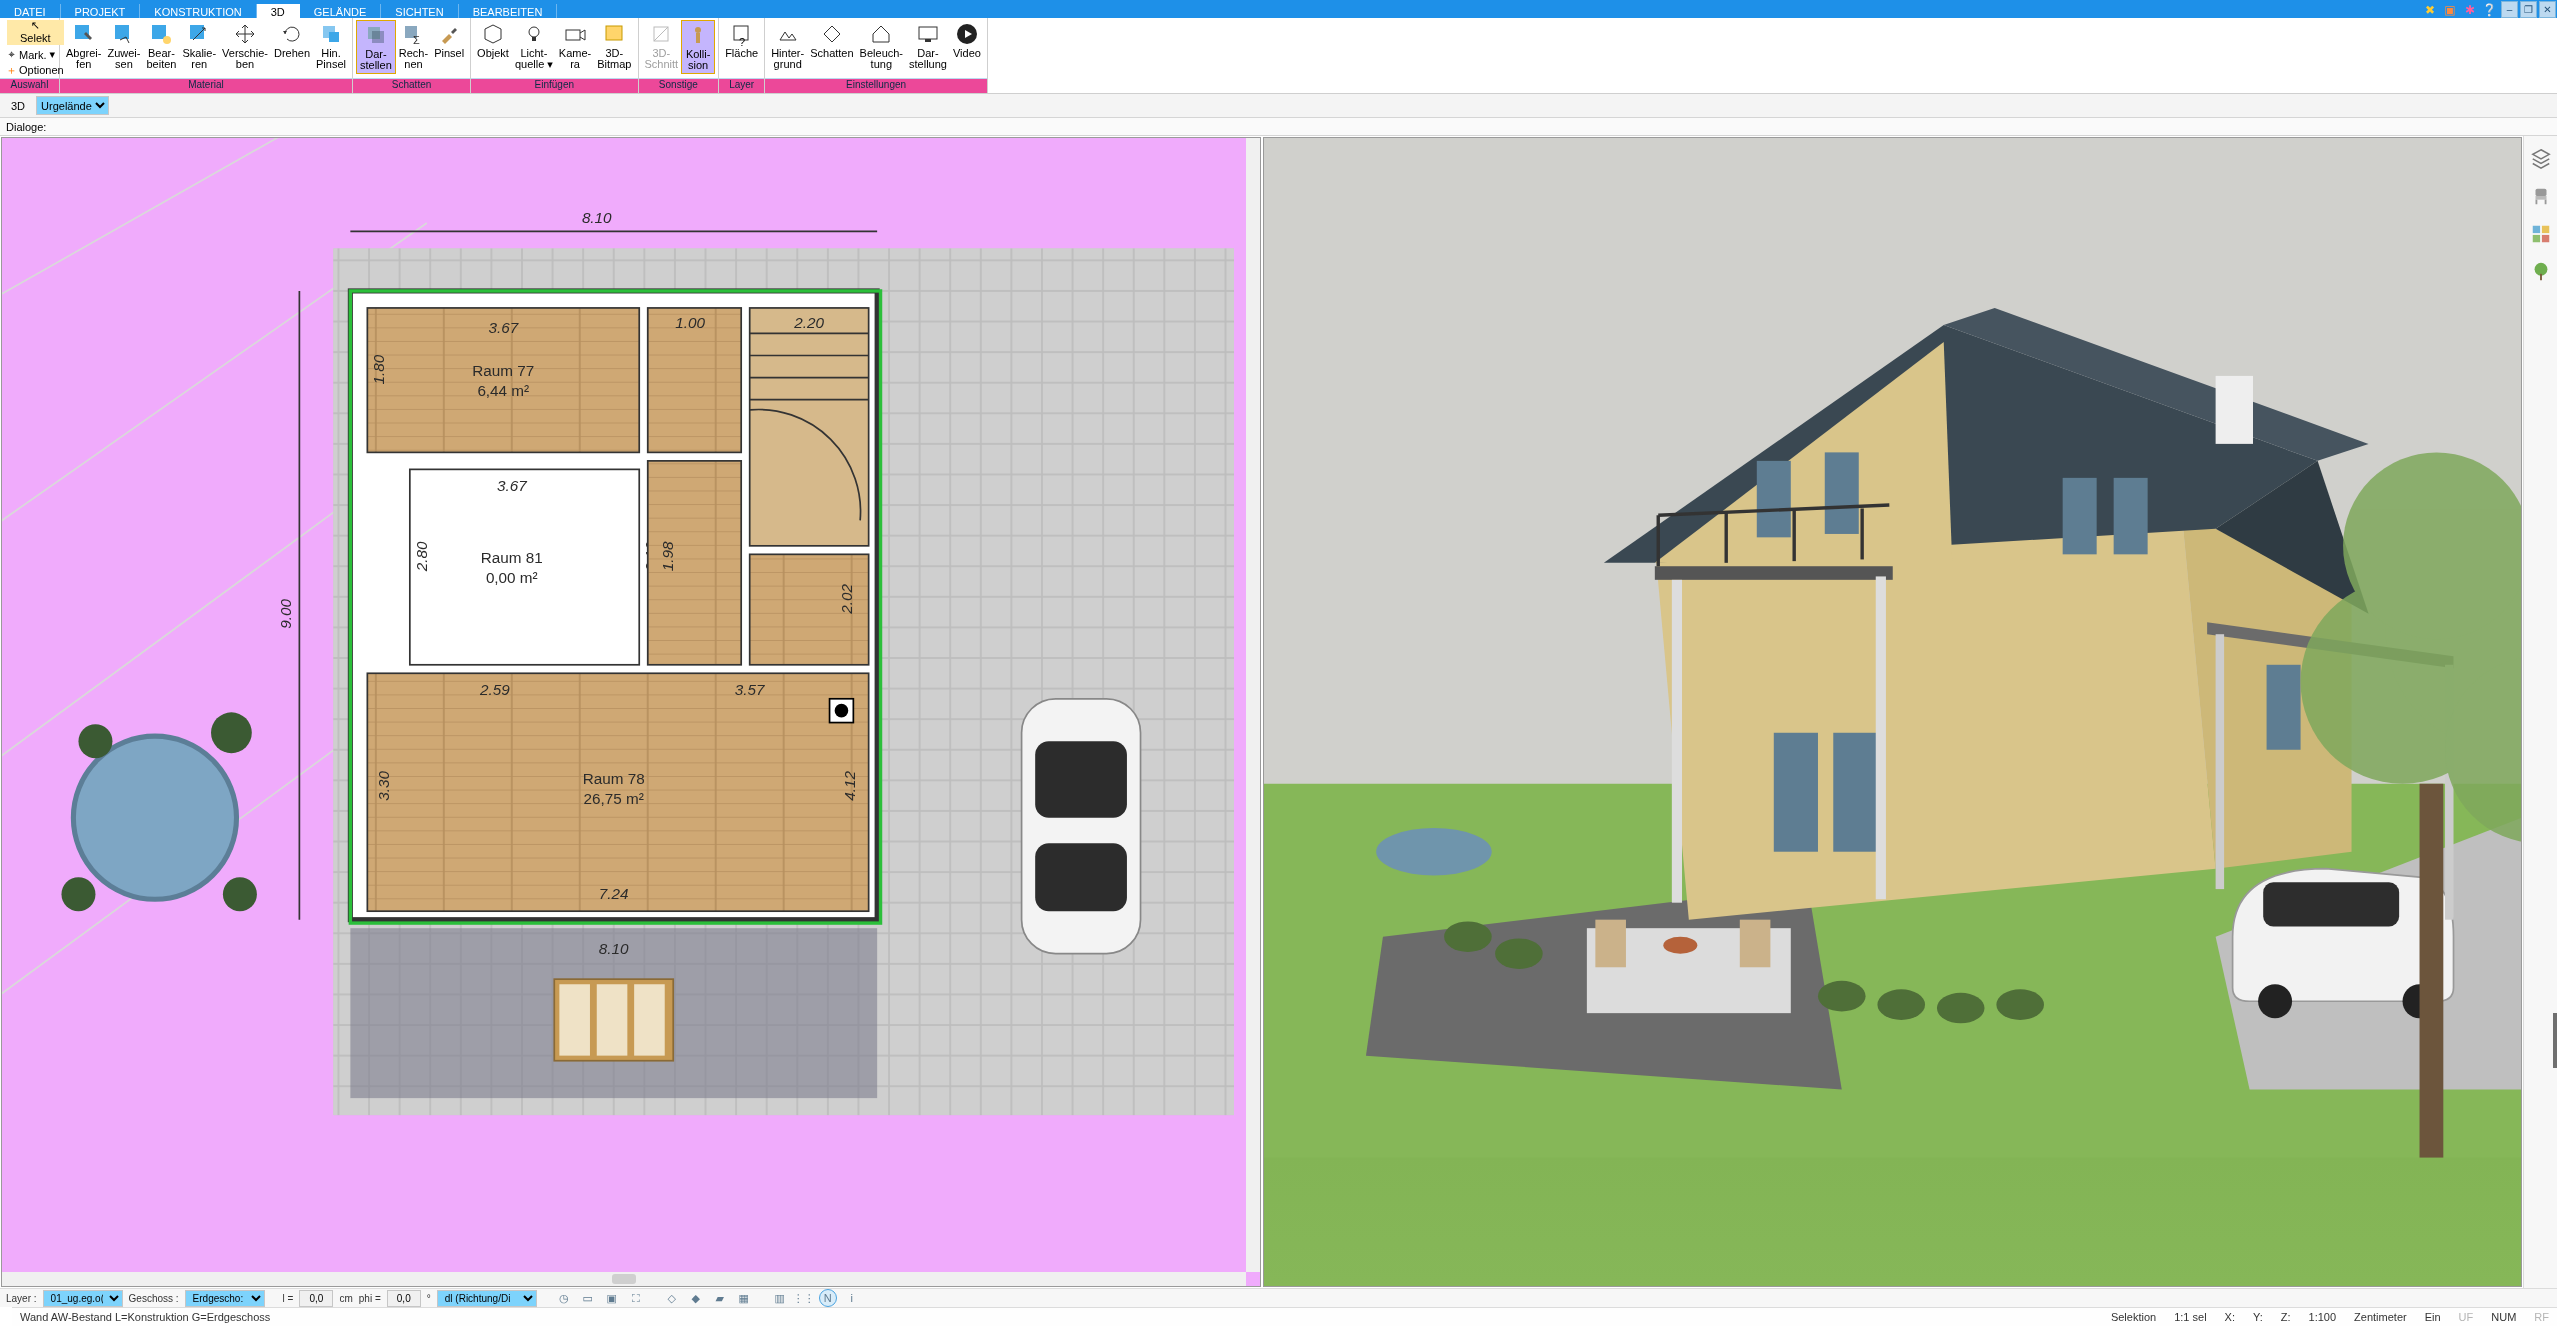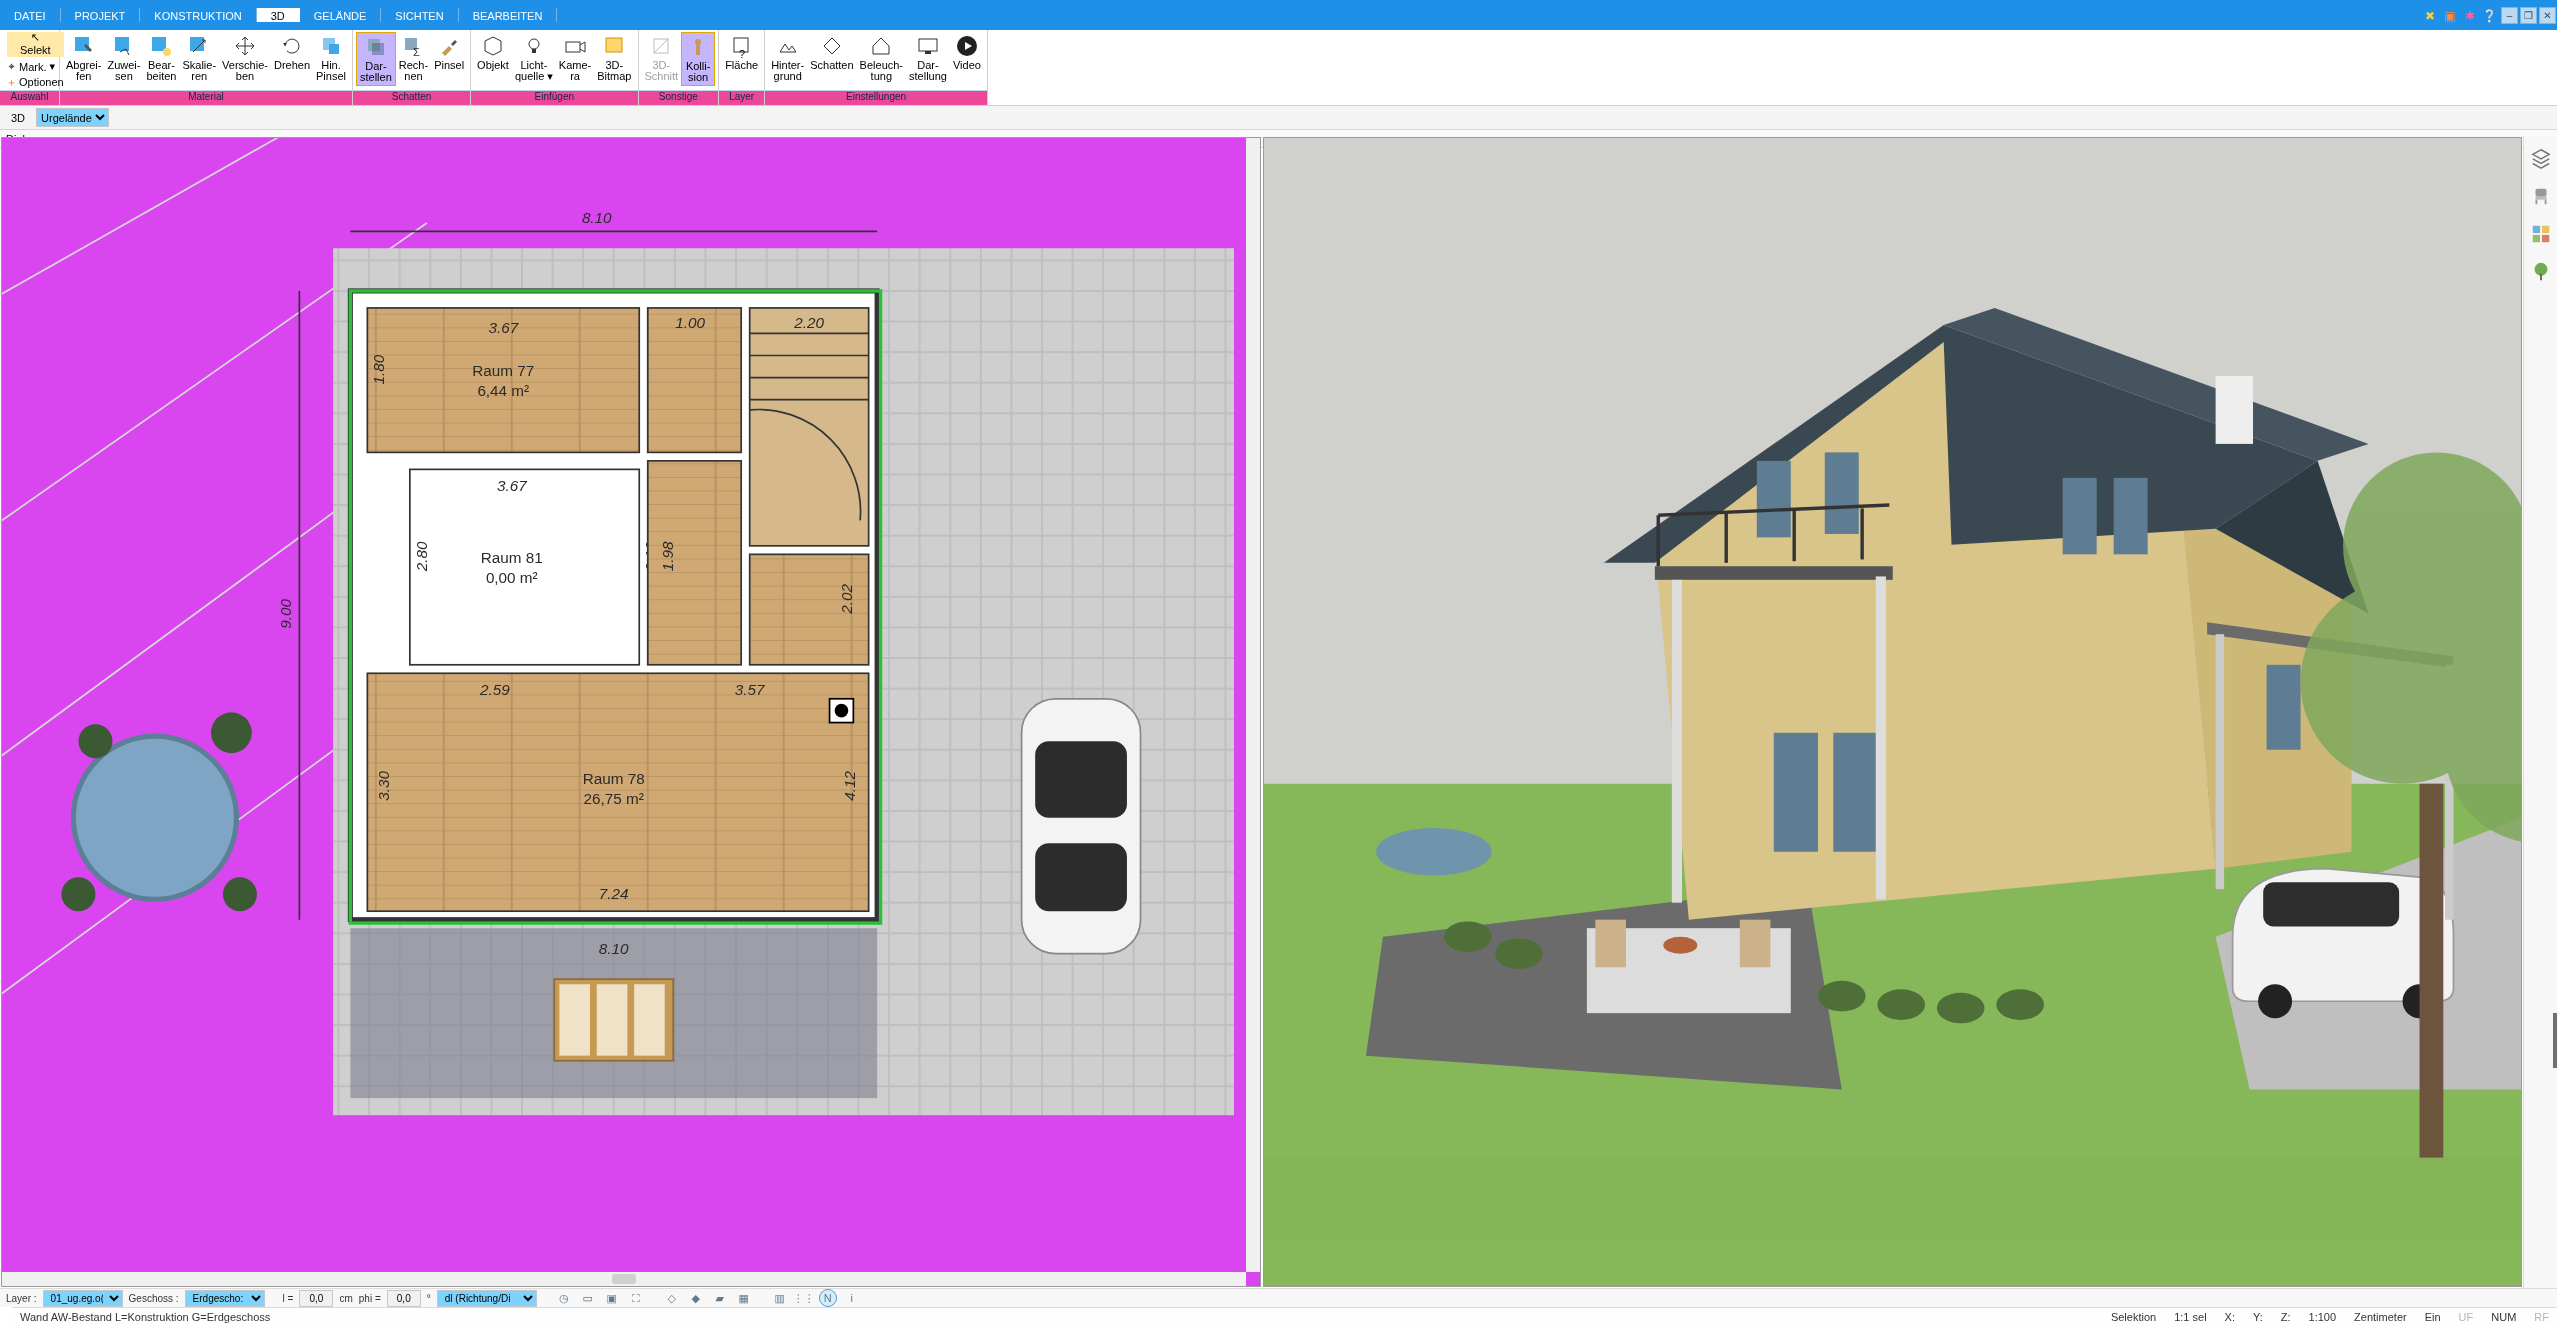--- a/index.html
+++ b/index.html
@@ -1,19 +1,19 @@
 <!DOCTYPE html>
 <html><head>
 <meta charset="utf-8">
 <style>
 * { margin: 0; padding: 0; box-sizing: border-box; font-family: "Segoe UI", Tahoma, sans-serif; font-size: 11px; }
 html, body { width: 100%; height: 100%; overflow: hidden; background: #fff; }
 
 
-.tabbar { height: 30px; background: #1e90e8; display: flex; align-items: center; color: #fff; }
+.tabbar { height: 18px; background: #1e90e8; display: flex; align-items: flex-end; color: #fff; }
 .tabbar .tab { padding: 2px 14px 0 14px; border-right: 1px solid rgba(255,255,255,.35); cursor: pointer; }
 .tabbar .tab.active { background: #fff; color: #000; }
 .tabbar .spacer { flex: 1; }
 .tabbar .winbtn { width: 17px; height: 17px; margin: 0 1px; background: #bcd9f0; border: 1px solid #7db6dd; display: flex; align-items: center; justify-content: center; color: #27547a; font-size: 10px; cursor: pointer; }
 .tabbar .ticon { width: 16px; height: 16px; margin: 1px 2px 0 2px; display: flex; align-items: center; justify-content: center; font-size: 12px; }
 
 
 .ribbon { height: 76px; background: #fff; border-bottom: 1px solid #cfcfcf; display: flex; }
 .rgroup { display: flex; flex-direction: column; border-right: 1px solid #cfcfcf; }
 .rgroup .items { flex: 1; display: flex; align-items: flex-start; padding: 2px 3px 0 3px; }
@@ -33,21 +33,21 @@
 
 
 .subbar { height: 24px; background: #f4f4f4; border-bottom: 1px solid #d5d5d5; display: flex; align-items: center; gap: 6px; padding-left: 6px; }
 .subbar .badge { padding: 1px 5px; }
 .subbar select { font-size: 11px; height: 19px; border: 1px solid #c6c6c6; background: #7dd3fc; }
 
 .dlgbar { height: 18px; padding-left: 6px; border-bottom: 1px solid #d5d5d5; display: flex; align-items: center; background: #fafafa; }
 
 
 .workspace { position: absolute; top: 136px; bottom: 38px; left: 0; right: 0; display: flex; }
-.pane { position: relative; flex: 1; border: 1px solid #9a9a9a; margin: 1px; background: #d946ef; overflow: hidden; }
+.pane { position: relative; flex: 1; border: 1px solid #9a9a9a; margin: 1px; background: #f0abfc; overflow: hidden; }
 .pane.right { background: linear-gradient(#d0d0cc 0%, #d0d0cc 63%, #7cae4e 63%, #86b758 100%); }
 
 .rstrip { width: 34px; background: #f7f7f7; border-left: 1px solid #dcdcdc; display: flex; flex-direction: column; align-items: center; gap: 14px; padding-top: 10px; }
 .rstrip .sic { width: 24px; height: 24px; cursor: pointer; display: flex; align-items: center; justify-content: center; color: #6f6f6f; }
 .rstrip .hl { width: 4px; height: 55px; background: #6f6f6f; align-self: flex-end; margin-top: auto; margin-bottom: 220px; }
 
 
 .plan { position: absolute; inset: 0; }
 .plan .gridlines line { stroke: #d9d9d9; stroke-width: 1; }
 .plan .dim { font-size: 9px; font-style: italic; fill: #2b2b2b; }

